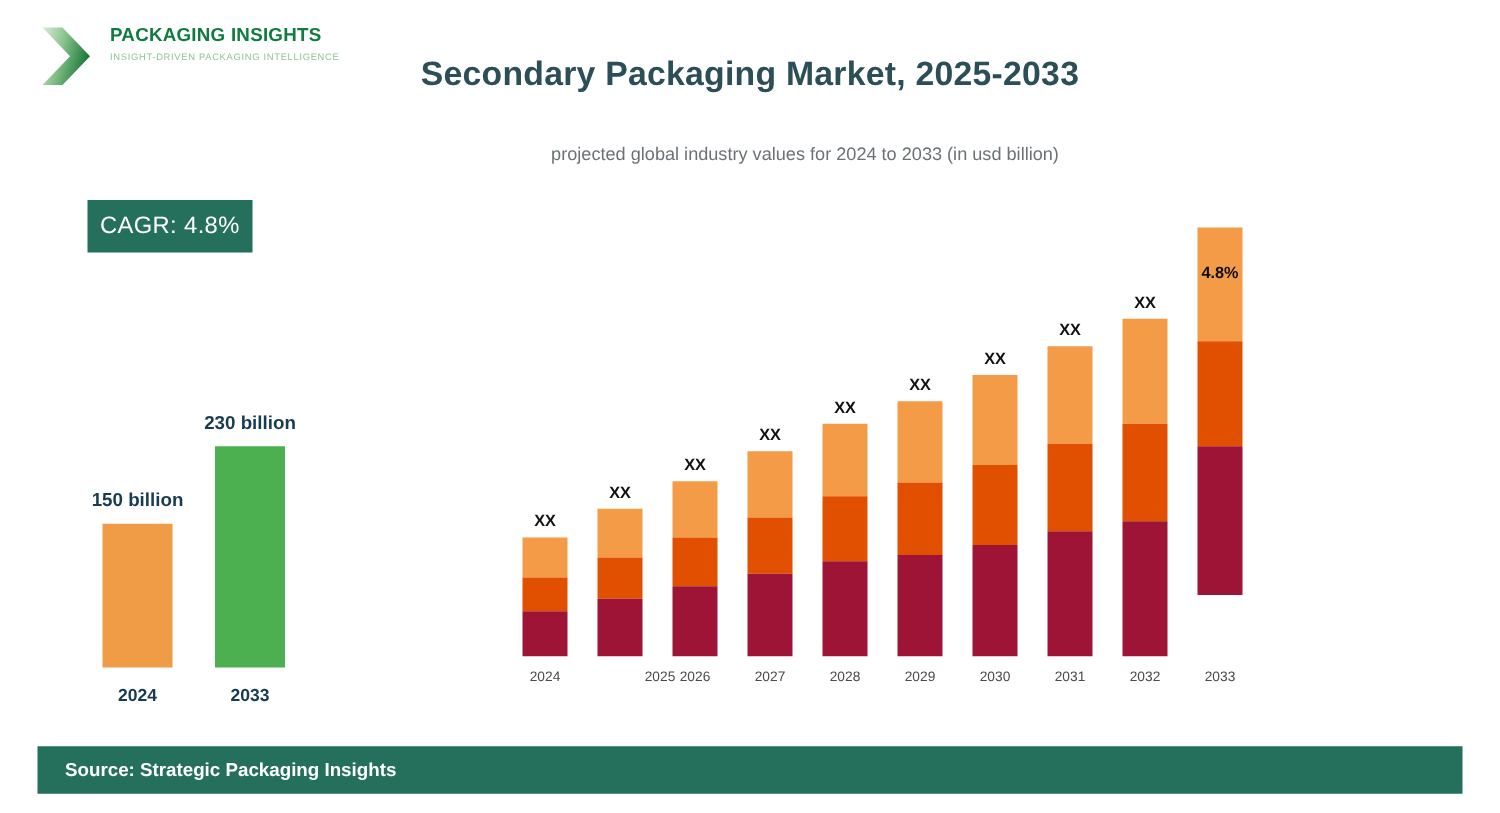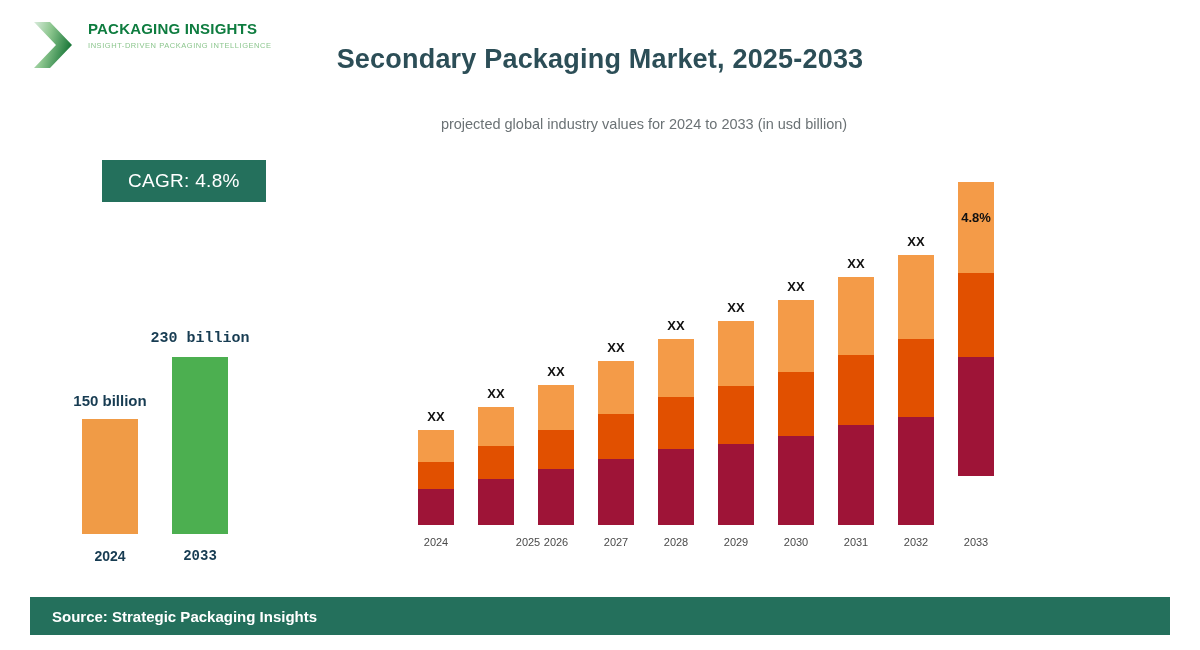--- a/index.html
+++ b/index.html
@@ -32,21 +32,21 @@
   }
   #page-subtitle {
     position:absolute; left:0; top:116px; width:1200px;
     text-align:center; font-size:14.5px; color:#6B7275;margin-left:44px;
   }
 
   
   #cagr-badge {
     position:absolute; left:70px; top:160px;
     background:#24705C; color:#ffffff;
-    padding:10px 26px; font-size:19px; letter-spacing:0.3px;margin-left:32px;
+    padding:10px 10px; font-size:19px; letter-spacing:0.3px;
   }
 
   
   #left-chart { position:absolute; left:40px; top:300px; width:270px; height:270px; }
   .lbar-col { position:absolute; bottom:36px; }
   .lbar { position:absolute; bottom:0; width:100%; }
   .lbar-value {
     position:absolute; left:50%; transform:translateX(-50%);
     font-size:15px; font-weight:bold; color:#173C52; white-space:nowrap;
   }
@@ -102,21 +102,21 @@
 <div id="page-subtitle">projected global industry values for 2024 to 2033 (in usd billion)</div>
 
 <div id="cagr-badge">CAGR: 4.8%</div>
 
 <div id="left-chart">
     <div class="lbar-col" style="left: 42px; width: 56px; height: 106px; text-align: center;">
       <div class="lbar" style="height: 115.385px; background: rgb(240, 155, 70);"></div>
       <div class="lbar-value" style="bottom: 125.385px;">150 billion</div>
       <div class="lbar-year">2024</div>
     </div>
-    <div class="lbar-col" style="left: 132px; width: 56px; height: 212px; font-family: Liberation Mono, monospace;">
+    <div class="lbar-col" style="left: 132px; width: 56px; height: 212px;">
       <div class="lbar" style="height: 176.923px; background: rgb(76, 175, 80);"></div>
       <div class="lbar-value" style="bottom: 186.923px;">230 billion</div>
       <div class="lbar-year">2033</div>
     </div>
   </div>
 
 <div id="stacked-chart">
     <div class="sbar-col" style="left: 18px; height: 94.9375px;">
       <div class="sseg" style="height: 31.9688px; background: rgb(244, 155, 72);"></div>
       <div class="sseg" style="height: 27.125px; background: rgb(225, 80, 0);"></div>

